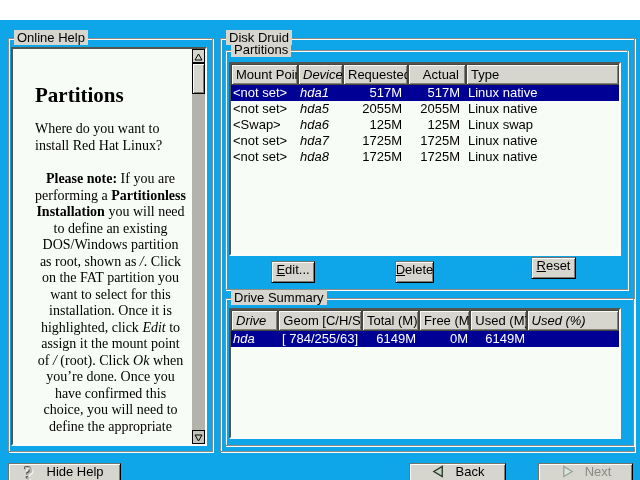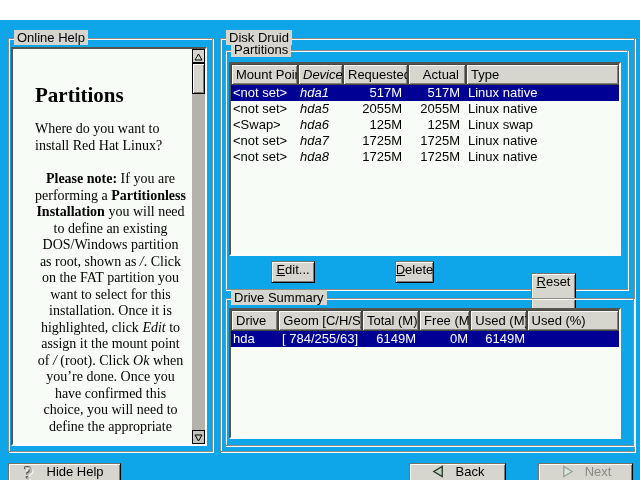--- a/index.html
+++ b/index.html
@@ -92,34 +92,34 @@
   .trow.selected{background:#000095;color:#fff;}
   .td{box-sizing:border-box;padding-left:2px;white-space:nowrap;overflow:hidden;}
   .td.r,.th.r{text-align:right;padding-right:6px;}
   
   .c-mount{width:67px;}
   .c-device{width:45px;font-style:italic;}
   .c-req{width:65px;}
   .c-act{width:58px;}
   .c-type{width:153px;}
   
-  .c-drive{width:48px;}
+  .c-drive{width:48px;font-style:italic;}
   .c-geom{width:85px;}
   .c-total{width:58px;}
   .c-free{width:52px;}
   .c-usedm{width:57px;}
-  .c-usedp{width:94px;}
+  .c-usedp{width:94px;font-style:italic;}
   .used-bar{
     display:inline-block;width:30px;height:11px;margin:2px 6px 0 4px;
     background:#ff0000;border:1px solid #7d0000;vertical-align:top;box-sizing:border-box;
   }
   
   .btn-edit{left:45px;top:210px;width:44px;height:22px;}
   .btn-delete{left:169px;top:210px;width:39px;height:22px;}
-  .btn-reset{left:305px;top:222px;width:45px;height:38px;}
+  .btn-reset{left:305px;top:206px;width:45px;height:22px;}
   
   .btn-hidehelp{left:8px;top:443px;width:113px;height:27px;justify-content:flex-start;padding-left:15px;}
   .btn-back{left:409px;top:443px;width:97px;height:27px;}
   .btn-next{left:538px;top:443px;width:95px;height:27px;color:#8a8a82;}
   .q-icon{
     font-family:"Liberation Serif",serif;font-weight:bold;font-size:19px;
     color:#b9b9b1;text-shadow:1px 1px 0 #f8f8f4,-1px -1px 0 #57574f;
     margin-right:13px;line-height:19px;
   }
   .nav-icon{margin-right:10px;display:inline-flex;}

